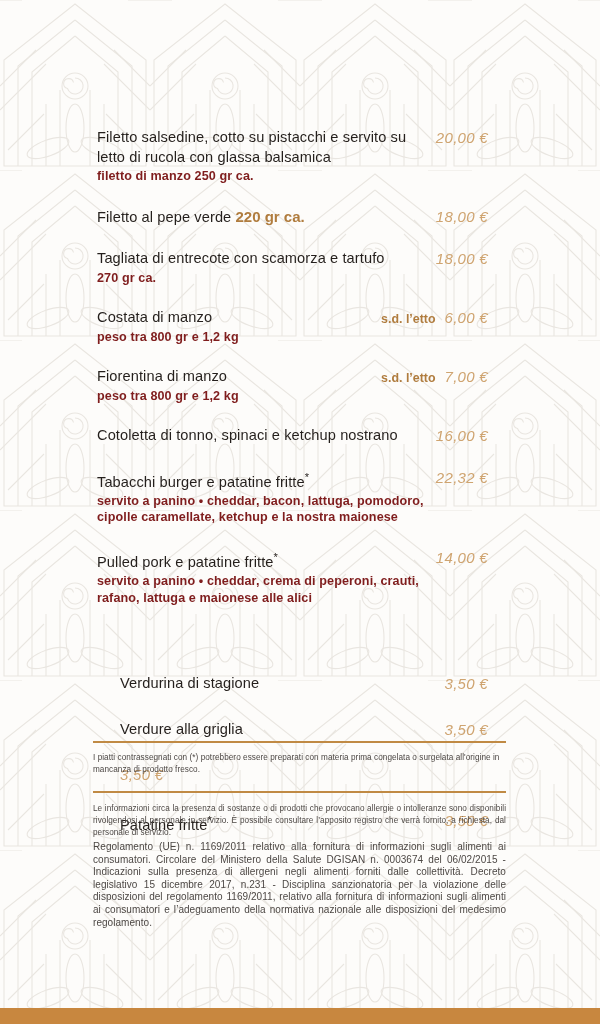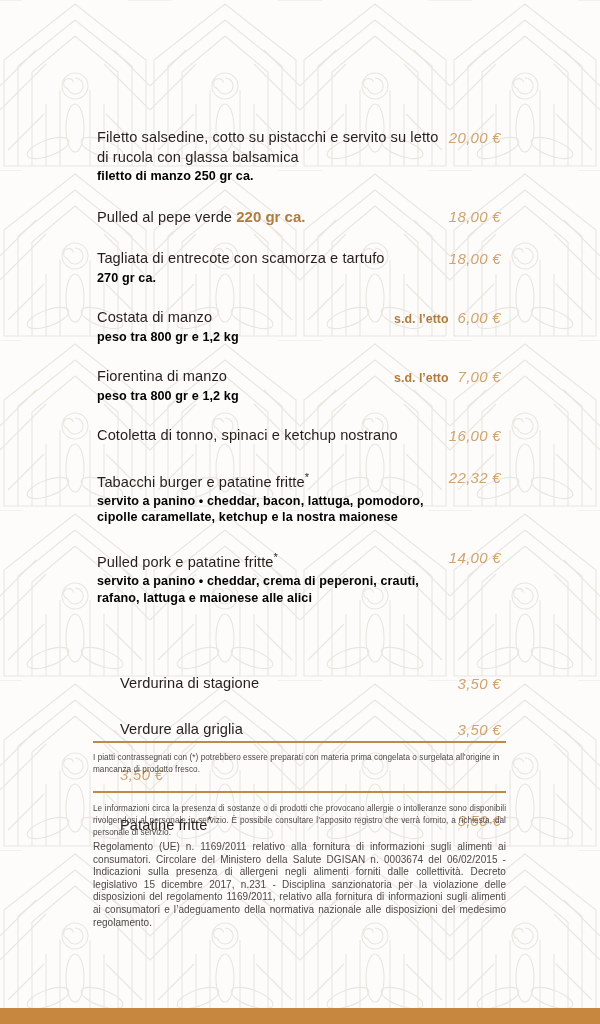--- a/index.html
+++ b/index.html
@@ -15,21 +15,21 @@
     pointer-events:none;
     z-index:0;
   }
   .page{
     position:absolute;inset:0;
     z-index:1;
     padding:0;
   }
   .menu-body{
     position:absolute;
-    left:97px; right:99px;
+    left:97px; right:112px;
     top:128px;
   }
   .menu-item{
     display:flex;
     align-items:flex-start;
     justify-content:space-between;
     margin-bottom:22px;
   }
   .mi-left{flex:1 1 auto;padding-right:10px;min-width:0;}
   .mi-right{flex:0 0 auto;white-space:nowrap;text-align:center;}
@@ -45,21 +45,21 @@
     font-weight:bold;
     font-size:15px;
     letter-spacing:0;
   }
   .mi-name .star{
     color:#241f1c;
     font-size:11px;
     vertical-align:super;
   }
   .mi-desc{
-    color:#000000;
+    color:#7f1d1d;
     font-weight:bold;
     font-size:12.6px;
     line-height:16.5px;
     letter-spacing:.1px;
     margin-top:1px;
   }
   .mi-price{
     font-size:15px;
     color:#cfa470;
     font-style:italic;
@@ -147,21 +147,21 @@
           <div class="mi-name">Filetto salsedine, cotto su pistacchi e servito su letto di rucola con glassa balsamica</div>
           <div class="mi-desc">filetto di manzo 250 gr ca.</div>
         </div>
         <div class="mi-right">
           <span class="mi-price">20,00 €</span>
         </div>
       </div>
 
       <div class="menu-item">
         <div class="mi-left">
-          <div class="mi-name"><span>Pulled al pepe verde</span> <span class="inline-qty">220 gr ca.</span></div>
+          <div class="mi-name"><span>Filetto al pepe verde</span> <span class="inline-qty">220 gr ca.</span></div>
         </div>
         <div class="mi-right">
           <span class="mi-price">18,00 €</span>
         </div>
       </div>
 
       <div class="menu-item">
         <div class="mi-left">
           <div class="mi-name">Tagliata di entrecote con scamorza e tartufo</div>
           <div class="mi-desc">270 gr ca.</div>

